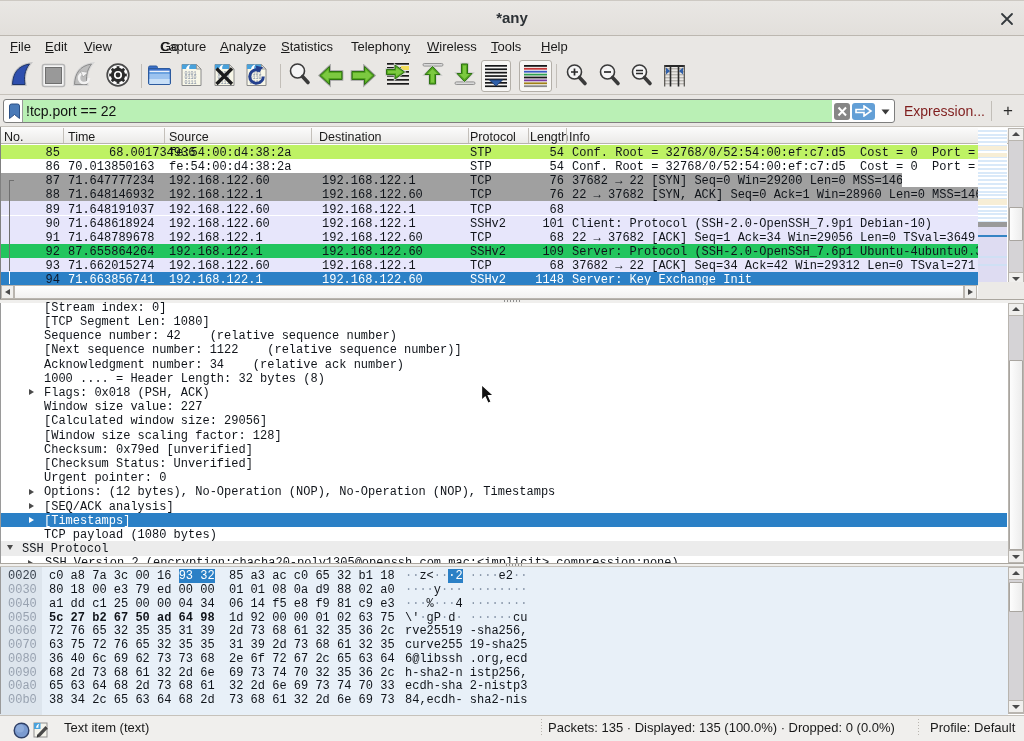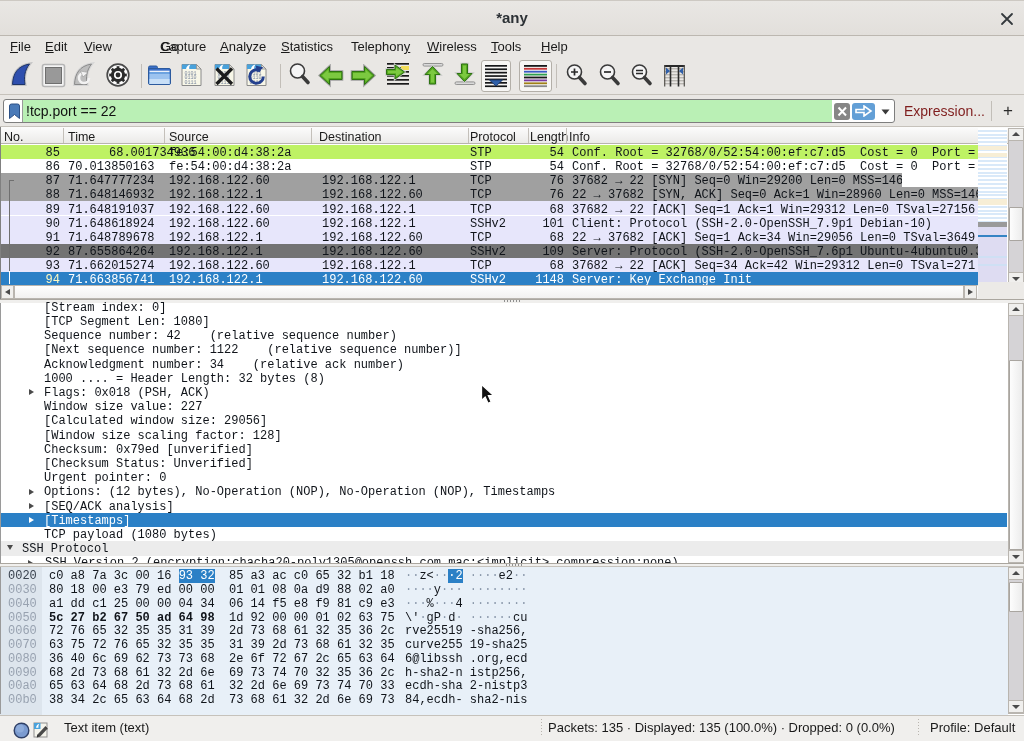--- a/index.html
+++ b/index.html
@@ -265,60 +265,59 @@
     <span class="mono" style="position:absolute;left:490px;top:1.2px;width:74px;text-align:right;color:#10141a;">76</span>
     <span class="mono" style="position:absolute;left:572px;top:1.2px;color:#10141a;">22 → 37682 [SYN, ACK] Seq=0 Ack=1 Win=28960 Len=0 MSS=146</span>
   </div>
 <div class="abs" style="left:0;top:201.4px;width:978px;height:14.1px;background:#e7e6fb;overflow:hidden;">
     <span class="mono" style="position:absolute;left:0;top:1.2px;width:60px;text-align:right;color:#10141a;">89</span>
     <span class="mono" style="position:absolute;left:68px;top:1.2px;color:#10141a;">71.648191037</span>
     <span class="mono" style="position:absolute;left:169px;top:1.2px;color:#10141a;">192.168.122.60</span>
     <span class="mono" style="position:absolute;left:322px;top:1.2px;color:#10141a;">192.168.122.1</span>
     <span class="mono" style="position:absolute;left:470px;top:1.2px;color:#10141a;">TCP</span>
     <span class="mono" style="position:absolute;left:490px;top:1.2px;width:74px;text-align:right;color:#10141a;">68</span>
-    <span class="mono" style="position:absolute;left:572px;top:1.2px;color:#10141a;">37682 → 22 [ACK] Seq=1 Ack=1 Win=29312 Len=0 TSval=27156</span>
   </div>
 <div class="abs" style="left:0;top:215.5px;width:978px;height:14.1px;background:#e7e6fb;overflow:hidden;">
     <span class="mono" style="position:absolute;left:0;top:1.2px;width:60px;text-align:right;color:#10141a;">90</span>
     <span class="mono" style="position:absolute;left:68px;top:1.2px;color:#10141a;">71.648618924</span>
     <span class="mono" style="position:absolute;left:169px;top:1.2px;color:#10141a;">192.168.122.60</span>
     <span class="mono" style="position:absolute;left:322px;top:1.2px;color:#10141a;">192.168.122.1</span>
     <span class="mono" style="position:absolute;left:470px;top:1.2px;color:#10141a;">SSHv2</span>
     <span class="mono" style="position:absolute;left:490px;top:1.2px;width:74px;text-align:right;color:#10141a;">101</span>
     <span class="mono" style="position:absolute;left:572px;top:1.2px;color:#10141a;">Client: Protocol (SSH-2.0-OpenSSH_7.9p1 Debian-10)</span>
   </div>
 <div class="abs" style="left:0;top:229.6px;width:978px;height:14.1px;background:#e7e6fb;overflow:hidden;">
     <span class="mono" style="position:absolute;left:0;top:1.2px;width:60px;text-align:right;color:#10141a;">91</span>
     <span class="mono" style="position:absolute;left:68px;top:1.2px;color:#10141a;">71.648789678</span>
     <span class="mono" style="position:absolute;left:169px;top:1.2px;color:#10141a;">192.168.122.1</span>
     <span class="mono" style="position:absolute;left:322px;top:1.2px;color:#10141a;">192.168.122.60</span>
     <span class="mono" style="position:absolute;left:470px;top:1.2px;color:#10141a;">TCP</span>
     <span class="mono" style="position:absolute;left:490px;top:1.2px;width:74px;text-align:right;color:#10141a;">68</span>
     <span class="mono" style="position:absolute;left:572px;top:1.2px;color:#10141a;">22 → 37682 [ACK] Seq=1 Ack=34 Win=29056 Len=0 TSval=3649</span>
   </div>
-<div class="abs" style="left:0;top:243.7px;width:978px;height:14.1px;background:#737373;overflow:hidden;">
+<div class="abs" style="left:0;top:243.7px;width:978px;height:14.1px;background:#22c55e;overflow:hidden;">
     <span class="mono" style="position:absolute;left:0;top:1.2px;width:60px;text-align:right;color:#10141a;">92</span>
     <span class="mono" style="position:absolute;left:68px;top:1.2px;color:#10141a;">87.655864264</span>
     <span class="mono" style="position:absolute;left:169px;top:1.2px;color:#10141a;">192.168.122.1</span>
     <span class="mono" style="position:absolute;left:322px;top:1.2px;color:#10141a;">192.168.122.60</span>
     <span class="mono" style="position:absolute;left:470px;top:1.2px;color:#10141a;">SSHv2</span>
     <span class="mono" style="position:absolute;left:490px;top:1.2px;width:74px;text-align:right;color:#10141a;">109</span>
     <span class="mono" style="position:absolute;left:572px;top:1.2px;color:#10141a;">Server: Protocol (SSH-2.0-OpenSSH_7.6p1 Ubuntu-4ubuntu0.3</span>
   </div>
 <div class="abs" style="left:0;top:257.8px;width:978px;height:14.1px;background:#e7e6fb;overflow:hidden;">
     <span class="mono" style="position:absolute;left:0;top:1.2px;width:60px;text-align:right;color:#10141a;">93</span>
     <span class="mono" style="position:absolute;left:68px;top:1.2px;color:#10141a;">71.662015274</span>
     <span class="mono" style="position:absolute;left:169px;top:1.2px;color:#10141a;">192.168.122.60</span>
     <span class="mono" style="position:absolute;left:322px;top:1.2px;color:#10141a;">192.168.122.1</span>
     <span class="mono" style="position:absolute;left:470px;top:1.2px;color:#10141a;">TCP</span>
     <span class="mono" style="position:absolute;left:490px;top:1.2px;width:74px;text-align:right;color:#10141a;">68</span>
     <span class="mono" style="position:absolute;left:572px;top:1.2px;color:#10141a;">37682 → 22 [ACK] Seq=34 Ack=42 Win=29312 Len=0 TSval=271</span>
   </div>
 <div class="abs" style="left:0;top:271.9px;width:978px;height:14.1px;background:#2b80c6;overflow:hidden;">
-    <span class="mono" style="position:absolute;left:0;top:1.2px;width:60px;text-align:right;color:#fef9c3;">94</span>
+    <span class="mono" style="position:absolute;left:0;top:1.2px;width:60px;text-align:right;color:#0f172a;">94</span>
     <span class="mono" style="position:absolute;left:68px;top:1.2px;color:#ffffff;">71.663856741</span>
     <span class="mono" style="position:absolute;left:169px;top:1.2px;color:#ffffff;">192.168.122.1</span>
     <span class="mono" style="position:absolute;left:322px;top:1.2px;color:#ffffff;">192.168.122.60</span>
     <span class="mono" style="position:absolute;left:470px;top:1.2px;color:#ffffff;">SSHv2</span>
     <span class="mono" style="position:absolute;left:490px;top:1.2px;width:74px;text-align:right;color:#ffffff;">1148</span>
     <span class="mono" style="position:absolute;left:572px;top:1.2px;color:#ffffff;">Server: Key Exchange Init</span>
   </div>
 <div class="abs" style="left:9px;top:180px;width:1px;height:91px;background:#6f6f6f;"></div>
 <div class="abs" style="left:9px;top:180px;width:5px;height:1px;background:#6f6f6f;"></div>
 <div class="abs" style="left:9px;top:271px;width:1px;height:13px;background:#ffffff;"></div>

